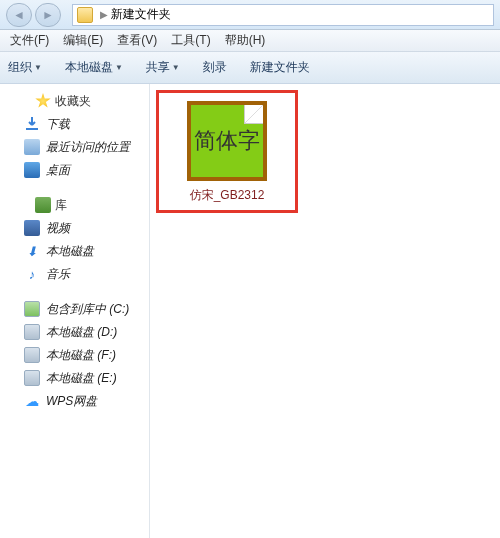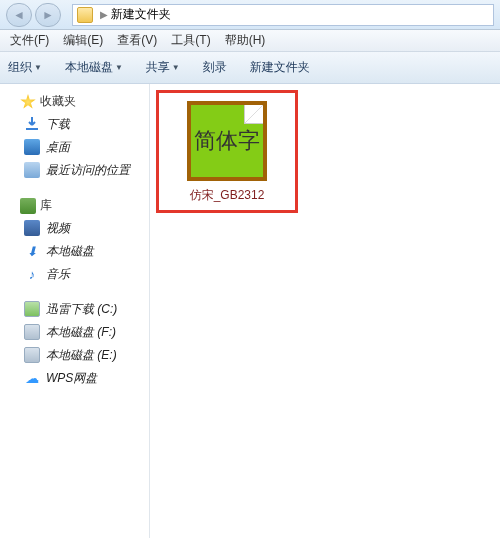--- a/index.html
+++ b/index.html
@@ -11,21 +11,21 @@
 .bc-icon { width: 16px; height: 16px; background: linear-gradient(#ffe9a8, #f1c754); border: 1px solid #d4a837; border-radius: 2px; margin-right: 4px; }
 .bc-sep { color: #888; margin: 0 3px; font-size: 10px; }
 
 .menubar { height: 22px; background: linear-gradient(#f7fafd, #e8eef5); border-bottom: 1px solid #d0dae5; display: flex; align-items: center; padding: 0 10px; gap: 14px; color: #333; }
 .toolbar { height: 32px; background: linear-gradient(#f2f7fc, #dce8f3); border-bottom: 1px solid #c8d6e5; display: flex; align-items: center; padding: 0 8px; gap: 23px; color: #1e395b; }
 .toolbar span { display: flex; align-items: center; gap: 2px; }
 .dd { font-size: 8px; color: #456; }
 
 .body { display: flex; height: calc(538px - 30px - 22px - 32px); }
 .sidebar { width: 150px; background: #fff; border-right: 1px solid #e0e6ec; padding: 6px 0; overflow: hidden; }
-.group-head { display: flex; align-items: flex-end; padding: 3px 8px; gap: 4px; color: #333; }
+.group-head { display: flex; align-items: flex-start; padding: 3px 23px; gap: 4px; color: #333; }
 .group-head .tri { font-size: 9px; color: #666; width: 8px; }
 .tree-item { display: flex; padding: 3px 8px 3px 24px; gap: 6px; color: #222; font-style: italic; }
 .icon { width: 16px; height: 16px; flex-shrink: 0; display: flex; align-items: center; justify-content: center; }
 .icon-star { background: radial-gradient(#ffe066, #f5b400); clip-path: polygon(50% 0, 61% 35%, 98% 35%, 68% 57%, 79% 91%, 50% 70%, 21% 91%, 32% 57%, 2% 35%, 39% 35%); }
 .icon-desktop { background: linear-gradient(#5fa7e6, #2a6db6); border-radius: 2px; }
 .icon-recent { background: linear-gradient(#b8d4ef, #7aa9d8); border-radius: 2px; }
 .icon-library { background: linear-gradient(#77b05c, #4a8c2f); border-radius: 2px; }
 .icon-video { background: linear-gradient(#5a88c8, #355c96); border-radius: 2px; }
 .icon-pic { background: linear-gradient(#7cb8e6, #4a8ec8); border-radius: 2px; }
 .icon-doc { background: #fff; border: 1px solid #b8c8d8; border-radius: 1px; position: relative; }
@@ -92,26 +92,26 @@
     </div>
     <div class="tree-item">
         <div class="icon">
           <svg viewBox="0 0 16 16">
             <path fill="#3a82d8" d="M8 1v8m0 0l-3-3m3 3l3-3M2 13h12" stroke="#3a82d8" stroke-width="2"></path>
           </svg>
         </div>
         <span>下载</span>
       </div>
     <div class="tree-item">
+        <div class="icon icon-recent"></div>
+        <span>最近访问的位置</span>
+      </div>
+    <div class="tree-item">
         <div class="icon icon-desktop"></div>
         <span>桌面</span>
-      </div>
-    <div class="tree-item">
-        <div class="icon icon-recent"></div>
-        <span>最近访问的位置</span>
       </div>
 
     <div class="spacer"></div>
     <div class="group-head">
       <span class="tri"></span>
       <div class="icon icon-library"></div>
       <span>库</span>
     </div>
     <div class="tree-item">
         <div class="icon icon-video"></div>
@@ -122,21 +122,25 @@
         <span>本地磁盘</span>
       </div>
     <div class="tree-item">
         <div class="icon icon-music">♪</div>
         <span>音乐</span>
       </div>
 
     <div class="spacer"></div>
     <div class="tree-item">
         <div class="icon icon-disk c"></div>
-        <span>迅雷下载 (C:)</span>
+        <span>包含到库中 (C:)</span>
+      </div>
+    <div class="tree-item">
+        <div class="icon icon-disk"></div>
+        <span>本地磁盘 (D:)</span>
       </div>
     <div class="tree-item">
         <div class="icon icon-disk"></div>
         <span>本地磁盘 (F:)</span>
       </div>
     <div class="tree-item">
         <div class="icon icon-disk"></div>
         <span>本地磁盘 (E:)</span>
       </div>
     <div class="tree-item">

